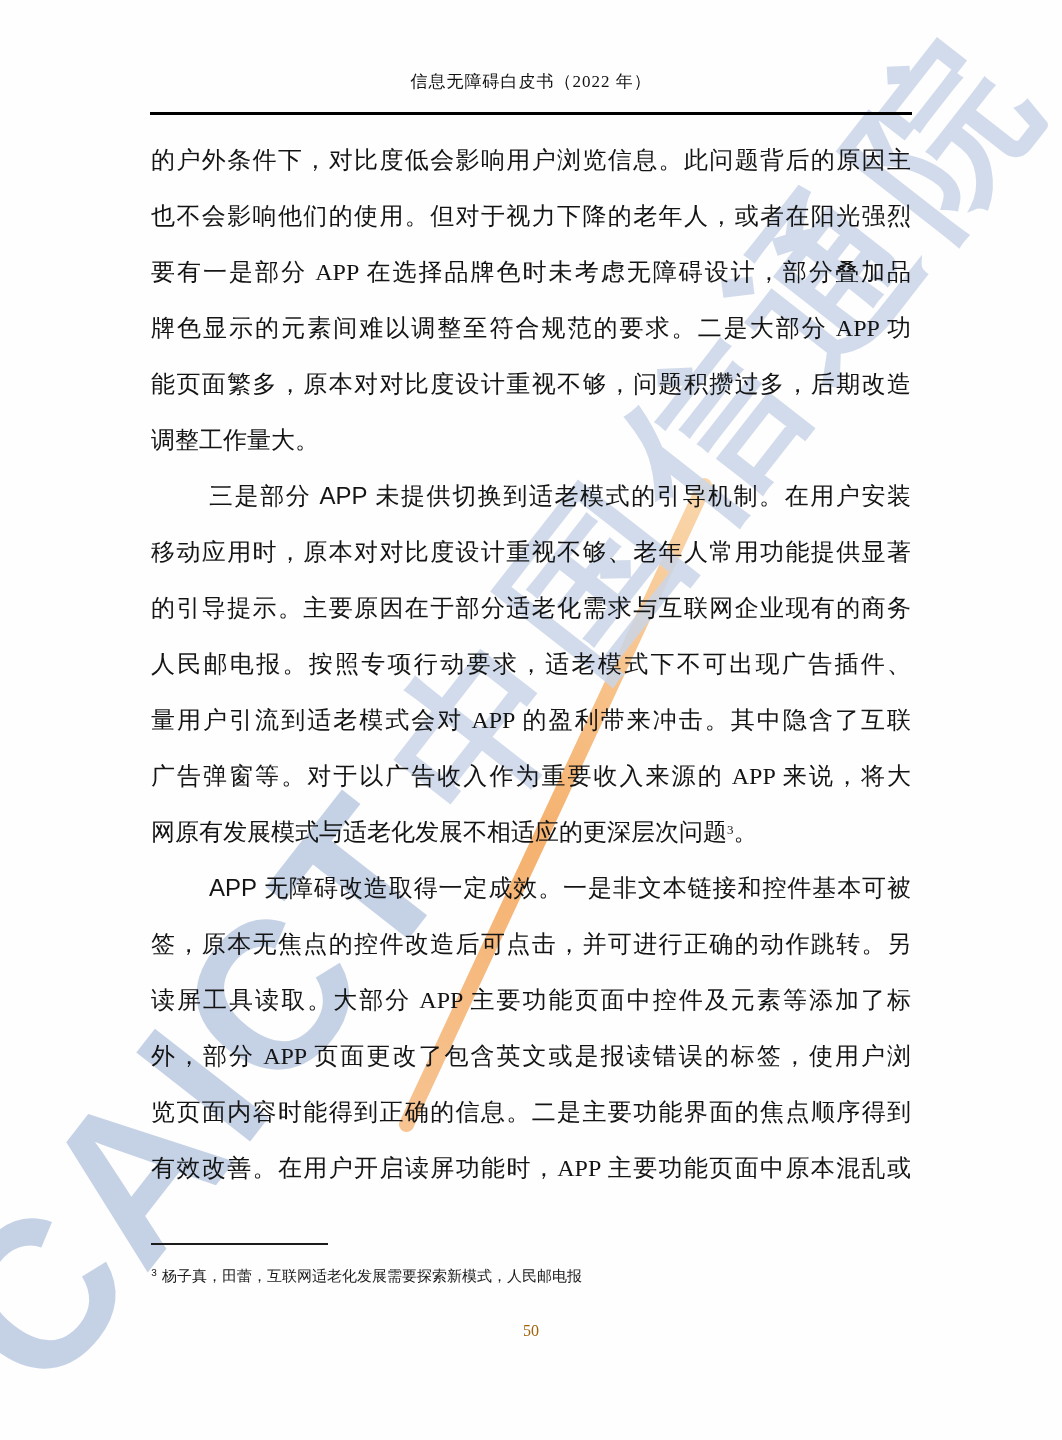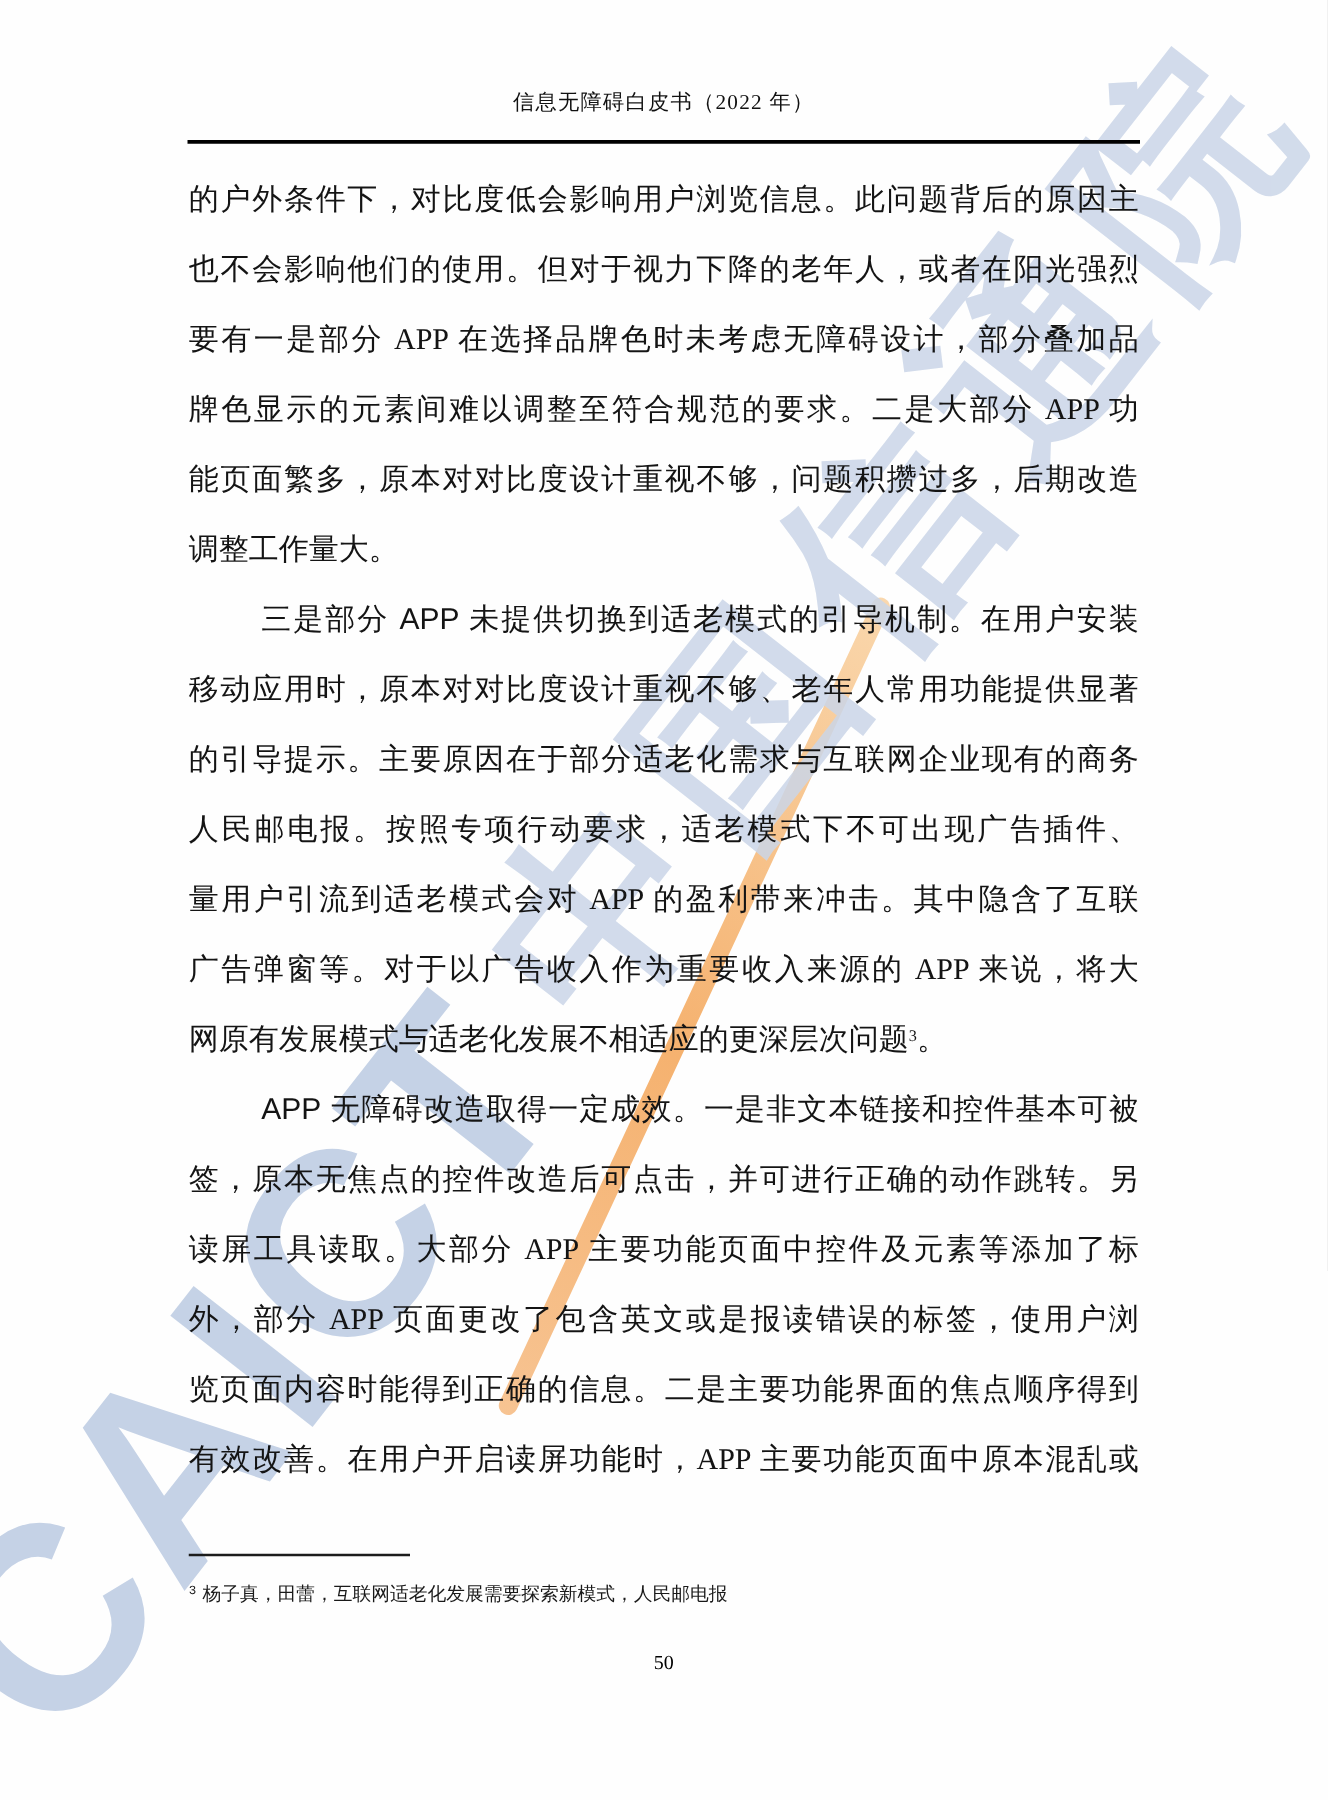--- a/index.html
+++ b/index.html
@@ -67,21 +67,21 @@
     position:absolute;top:1243px;left:151px;width:177px;height:2px;
     background:#1c1c1c;
   }
   .footnote{
     position:absolute;top:1262px;left:151px;width:760px;
     font-size:15px;line-height:24px;color:#191919;font-family:Liberation Mono, monospace;
   }
   .footnote sup{font-size:10px;vertical-align:5px;margin-right:5px;}
   .page-number{
     position:absolute;top:1322px;left:151px;width:760px;
-    text-align:center;font-size:16px;color:#000000;
+    text-align:center;font-size:16px;color:#a16207;
   }
 </style>
 </head>
 <body>
 
 <div class="page">
 
   <div class="watermark-layer">
     <div class="wm-slash"></div>
     <div class="wm-row">

